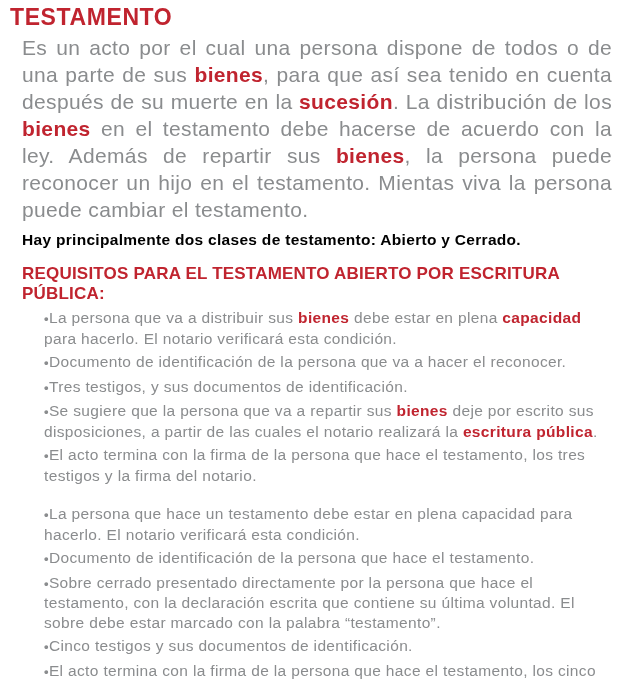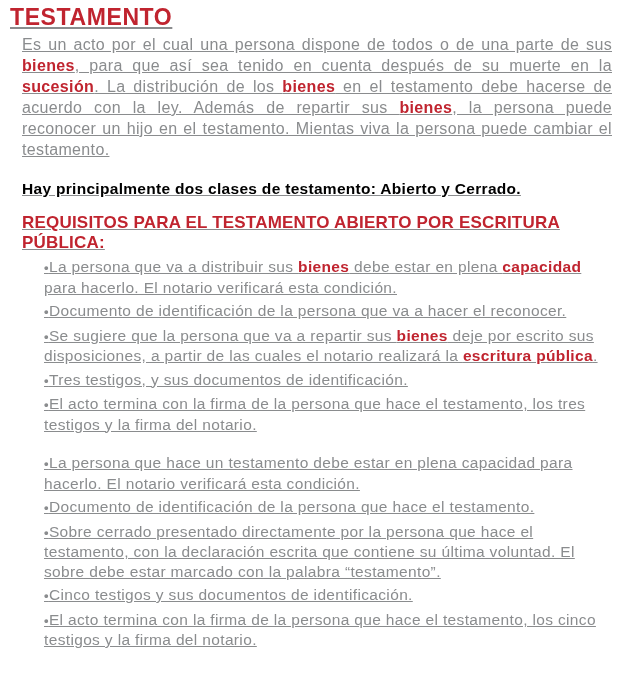--- a/index.html
+++ b/index.html
@@ -13,36 +13,35 @@
     color: #8a8c8e;
     -webkit-font-smoothing: antialiased;
   }
   .page {
     width: 632px;
     height: 682px;
     box-sizing: border-box;
     padding: 4px 18px 0 10px;
     overflow: hidden;
     background: #ffffff;
-    text-decoration: underline;
   }
   h1.doc-title {
     margin: 0 0 4px 0;
     color: #c0242f;
     font-size: 23px;
     line-height: 26px;
     font-weight: bold;
     letter-spacing: 0.6px;
   }
   p.intro {
-    margin: 0 0 19px 12px;
+    margin: 0 0 7px 12px;
     width: 590px;
     text-align: justify;
-    font-size: 16px;
-    line-height: 21px;
+    font-size: 21px;
+    line-height: 27px;
     letter-spacing: 0.35px;
   }
   .em {
     color: #c0242f;
     font-weight: bold;
   }
   p.subhead {
     margin: 0 0 15px 12px;
     width: 590px;
     color: #000000;
@@ -87,22 +86,22 @@
 
   <p class="intro"><span>Es un acto por el cual una persona dispone de todos o de una parte de sus </span><span class="em">bienes</span><span>, para que así sea tenido en cuenta después de su muerte en la </span><span class="em">sucesión</span><span>. La distribución de los </span><span class="em">bienes</span><span> en el testamento debe hacerse de acuerdo con la ley. Además de repartir sus </span><span class="em">bienes</span><span>, la persona puede reconocer un hijo en el testamento. Mientas viva la persona puede cambiar el testamento.</span></p>
 
   <p class="subhead">Hay principalmente dos clases de testamento: Abierto y Cerrado.</p>
 
   <section class="req-section">
     <h2 class="section-heading">REQUISITOS PARA EL TESTAMENTO ABIERTO POR ESCRITURA PÚBLICA:</h2>
     <div class="bullets">
       <p class="bullet"><span class="marker">•</span><span><span>La persona que va a distribuir sus </span><span class="em">bienes</span><span> debe estar en plena </span><span class="em">capacidad</span><span> para hacerlo. El notario verificará esta condición.</span></span></p>
       <p class="bullet"><span class="marker">•</span><span><span>Documento de identificación de la persona que va a hacer el reconocer.</span></span></p>
+      <p class="bullet"><span class="marker">•</span><span><span>Tres testigos, y sus documentos de identificación.</span></span></p>
       <p class="bullet"><span class="marker">•</span><span><span>Se sugiere que la persona que va a repartir sus </span><span class="em">bienes</span><span> deje por escrito sus disposiciones, a partir de las cuales el notario realizará la </span><span class="em">escritura pública</span><span>.</span></span></p>
-      <p class="bullet"><span class="marker">•</span><span><span>Tres testigos, y sus documentos de identificación.</span></span></p>
       <p class="bullet"><span class="marker">•</span><span><span>El acto termina con la firma de la persona que hace el testamento, los tres testigos y la firma del notario.</span></span></p>
     </div>
   </section>
 
   <section class="req-section">
     <div class="bullets">
       <p class="bullet"><span class="marker">•</span><span><span>La persona que hace un testamento debe estar en plena capacidad para hacerlo. El notario verificará esta condición.</span></span></p>
       <p class="bullet"><span class="marker">•</span><span><span>Documento de identificación de la persona que hace el testamento.</span></span></p>
       <p class="bullet"><span class="marker">•</span><span><span>Sobre cerrado presentado directamente por la persona que hace el testamento, con la declaración escrita que contiene su última voluntad. El sobre debe estar marcado con la palabra “testamento”.</span></span></p>
       <p class="bullet"><span class="marker">•</span><span><span>Cinco testigos y sus documentos de identificación.</span></span></p>

